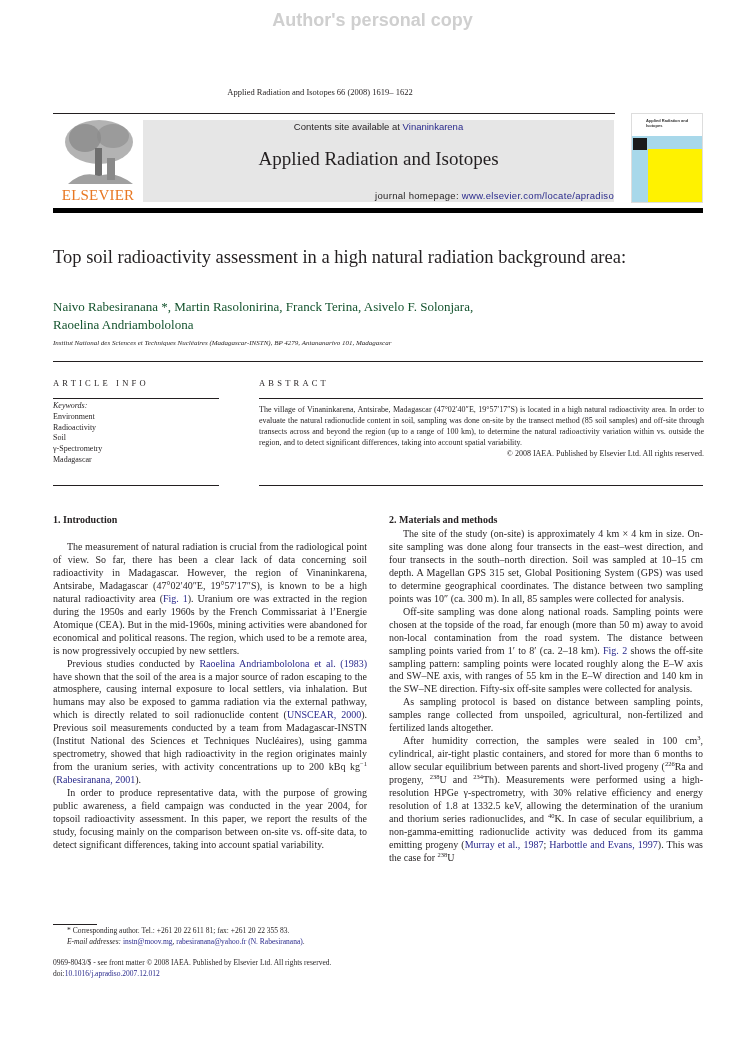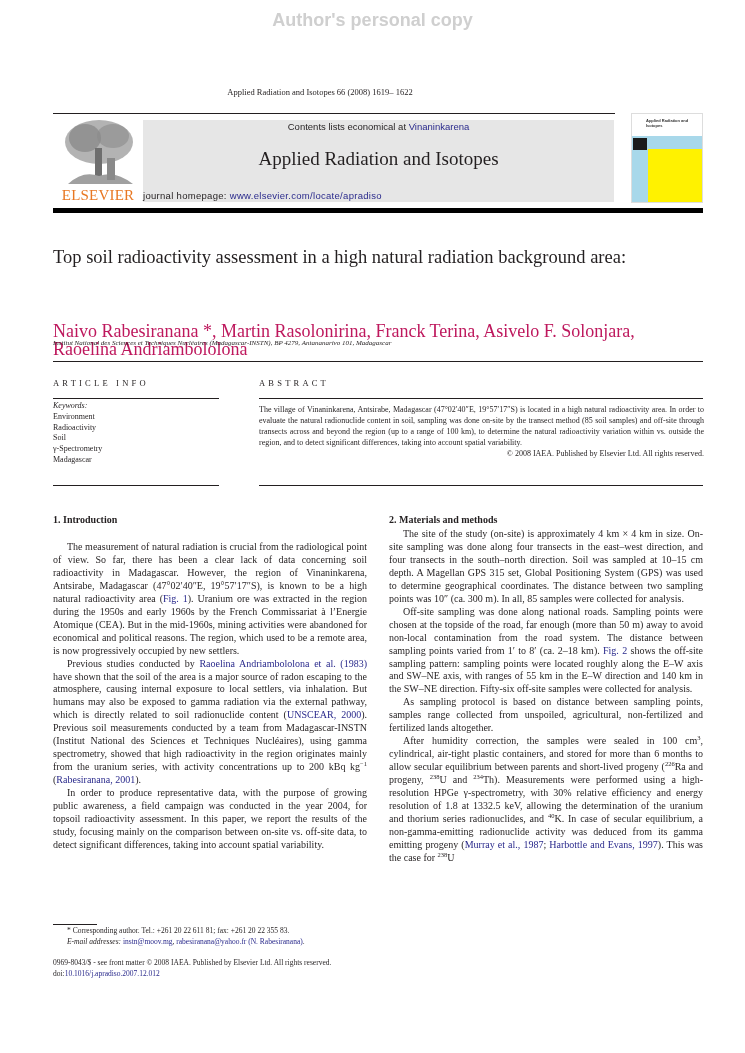--- a/index.html
+++ b/index.html
@@ -15,34 +15,34 @@
   .elsevier-logo { position: absolute; top: 118px; left: 60px; width: 76px; height: 86px; }
   .tree { position: absolute; top: 0; left: 3px; width: 72px; height: 68px; }
   .elsevier-word { position: absolute; bottom: 0; left: 0; width: 76px; text-align: center;
     font-family: "Liberation Serif", serif; font-size: 15px; color: #e87722; letter-spacing: 0.2px; }
   .masthead-box { position: absolute; top: 120px; left: 143px; width: 471px; height: 82px; background: #e6e6e6; }
   .contents-line { position: absolute; top: 121px; left: 143px; width: 471px; text-align: center;
     font-family: "Liberation Sans", sans-serif; font-size: 9.5px; color: #231f20; }
   .contents-line .link { color: #2a2a8c; }
   .journal-title { position: absolute; top: 148px; left: 143px; width: 471px; text-align: center;
     font-family: "Liberation Serif", serif; font-size: 19px; color: #231f20; }
-  .homepage-line { position: absolute; top: 190px; left: 143px; width: 471px; text-align: left;
+  .homepage-line { position: absolute; top: 190px; left: 143px; width: 471px; text-align: right;
     font-family: "Liberation Sans", sans-serif; font-size: 9.5px; color: #231f20; letter-spacing: 0.3px; }
   .homepage-line .link { color: #2a2a8c; }
   .cover { position: absolute; top: 113px; left: 631px; width: 72px; height: 90px; border: 1px solid #ddd; background: #fff; }
   .cover .cv-title { position: absolute; top: 4px; left: 14px; font-family: "Liberation Sans", sans-serif; font-size: 4px; font-weight: bold; color: #333; line-height: 5px; width: 52px; }
   .cover .cv-blue { position: absolute; top: 22px; left: 0; width: 70px; height: 66px; background: #a8d8ea; }
   .cover .cv-yellow { position: absolute; top: 35px; left: 16px; width: 54px; height: 53px; background: #fff200; }
   .cover .cv-dark { position: absolute; top: 24px; left: 1px; width: 14px; height: 12px; background: #1a1a1a; }
   .masthead-bottom-rule { position: absolute; top: 208px; left: 53px; width: 650px; height: 5px; background: #000; }
 
   .article-title { position: absolute; top: 246px; left: 53px; width: 660px;
     font-family: "Liberation Serif", serif; font-size: 18.5px; line-height: 23px; color: #231f20; }
   .authors { position: absolute; top: 298px; left: 53px; width: 660px;
-    font-family: "Liberation Serif", serif; font-size: 18px; line-height: 18px; color: #be185d; margin-top: 24px; }
+    font-family: "Liberation Serif", serif; font-size: 13px; line-height: 18px; color: #14532d; }
   .affiliation { position: absolute; top: 339px; left: 53px; width: 660px;
     font-family: "Liberation Serif", serif; font-style: italic; font-size: 7px; color: #231f20; }
   .rule { position: absolute; height: 1px; background: #231f20; }
 
   .sec-label { position: absolute; font-family: "Liberation Serif", serif; font-size: 8.5px; letter-spacing: 3.2px; color: #231f20; }
   .keywords { position: absolute; top: 401px; left: 53px; width: 170px;
     font-family: "Liberation Serif", serif; font-size: 8px; line-height: 10.8px; color: #231f20; }
   .keywords .kw-label { font-style: italic; }
   .abstract { position: absolute; top: 405px; left: 259px; width: 445px;
     font-family: "Liberation Serif", serif; font-size: 8px; line-height: 10.9px; color: #231f20; text-align: justify; }
@@ -77,21 +77,21 @@
     <ellipse cx="50" cy="18" rx="16" ry="12" fill="#8a8a8a" opacity="0.6"></ellipse>
     <rect x="32" y="30" width="7" height="30" fill="#6e6e6e"></rect>
     <path d="M5 66 Q20 52 36 58 Q52 52 70 66 Z" fill="#a0a0a0"></path>
     <rect x="44" y="40" width="8" height="22" fill="#8a8a8a"></rect>
   </svg>
   <div class="elsevier-word">ELSEVIER</div>
 </div>
 
 <div class="masthead-box"></div>
 <div class="contents-line">
-  <span>Contents lists economical at </span><span class="link">Vinaninkarena</span>
+  <span>Contents site available at </span><span class="link">Vinaninkarena</span>
 </div>
 <div class="journal-title">Applied Radiation and Isotopes</div>
 <div class="homepage-line">
   <span>journal homepage: </span><span class="link">www.elsevier.com/locate/apradiso</span>
 </div>
 <div class="cover">
   <div class="cv-blue"></div>
   <div class="cv-yellow"></div>
   <div class="cv-dark"></div>
   <div class="cv-title">Applied Radiation and Isotopes</div>

